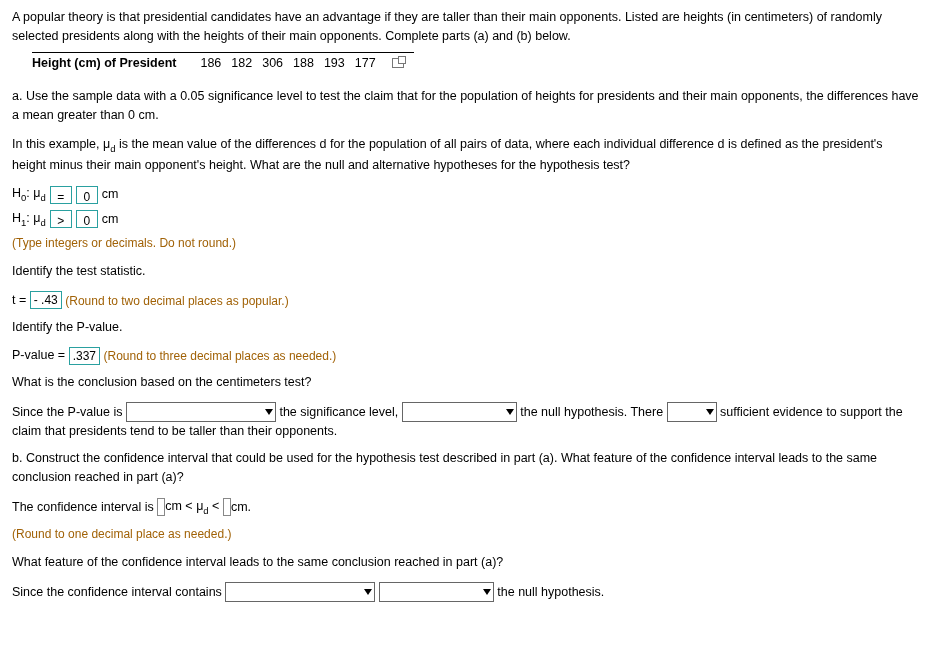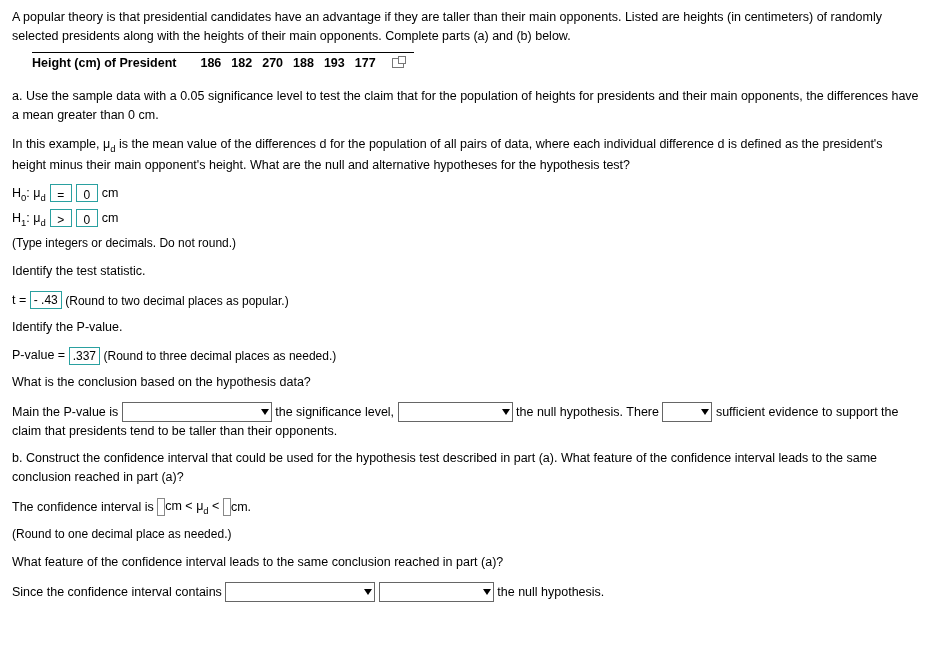--- a/index.html
+++ b/index.html
@@ -8,45 +8,45 @@
       font-size: 12.5px;
       color: #000;
       background: #fff;
       padding: 8px 12px;
       line-height: 1.5;
       width: 931px;
     }
     .intro { margin-bottom: 4px; }
     .table-wrap { margin: 6px 0 14px 20px; }
     table { border-collapse: collapse; }
-    td, th { padding: 1px 10px 1px 0; text-align: left; font-weight: bold; }
+    td, th { padding: 1px 10px 1px 0; text-align: left; font-weight: normal; }
     .tr-top td, .tr-top th { border-top: 1.5px solid #000; margin-left: 48px; }
     .tr-bottom td, .tr-bottom th { border-bottom: 1.5px solid #000; }
     .row-head { padding-right: 24px; font-weight: bold; }
     .section-a { margin-bottom: 10px; }
     .para { margin-bottom: 10px; }
-    .hyp-line { margin-bottom: 4px; display: flex; align-items: flex-start; gap: 4px; }
+    .hyp-line { margin-bottom: 4px; display: flex; align-items: center; gap: 4px; }
     .sub { vertical-align: sub; font-size: 9.5px; }
     .input-box {
       border: 1px solid #2aa0a0;
       background: #fff;
       height: 18px;
       padding: 1px 3px;
       font-family: inherit;
       font-size: 12px;
       text-align: center;
       min-width: 18px;
     }
     .input-box.wide { width: 42px; }
     .input-box.small { width: 22px; }
     .input-box.empty {
       border: 1px solid #888;
       width: 22px;
     }
-    .hint { color: #000000; font-size: 12px; }
+    .hint { color: #a16207; font-size: 12px; }
     .sel {
       border: 1px solid #666;
       background: #fff;
       height: 20px;
       min-width: 120px;
       display: inline-flex;
       align-items: center;
       justify-content: flex-end;
       padding: 0 2px 0 4px;
       vertical-align: middle;
@@ -85,21 +85,21 @@
 
 <div class="intro">A popular theory is that presidential candidates have an advantage if they are taller than their main opponents. Listed are heights (in centimeters) of randomly selected presidents along with the heights of their main opponents. Complete parts (a) and (b) below.</div>
 
 <div class="table-wrap">
   <table>
     <tbody>
         <tr class="tr-top">
       <td class="row-head">Height (cm) of President</td>
       <td>186</td>
       <td>182</td>
-      <td>270</td>
+      <td>306</td>
       <td>188</td>
       <td>193</td>
       <td>177</td>
       <td><span class="popup-icon"></span></td>
     </tr>
   </tbody>
     </table>
 </div>
 
 <div class="para section-a">a. Use the sample data with a 0.05 significance level to test the claim that for the population of heights for presidents and their main opponents, the differences have a mean greater than 0 cm.</div>
@@ -133,24 +133,24 @@
 </div>
 
 <div class="para">Identify the P-value.</div>
 
 <div class="para flow-line">
   <span>P-value = </span>
   <span class="input-box wide">.337</span>
   <span class="hint">(Round to three decimal places as needed.)</span>
 </div>
 
-<div class="para">What is the conclusion based on the hypothesis data?</div>
+<div class="para">What is the conclusion based on the centimeters test?</div>
 
 <div class="para flow-line">
-  <span>Main the P-value is </span>
+  <span>Since the P-value is </span>
   <span class="sel lg">
       <span class="caret"></span>
     </span>
   <span> the significance level, </span>
   <span class="sel med">
       <span class="caret"></span>
     </span>
   <span> the null hypothesis. There </span>
   <span class="sel small">
       <span class="caret"></span>

